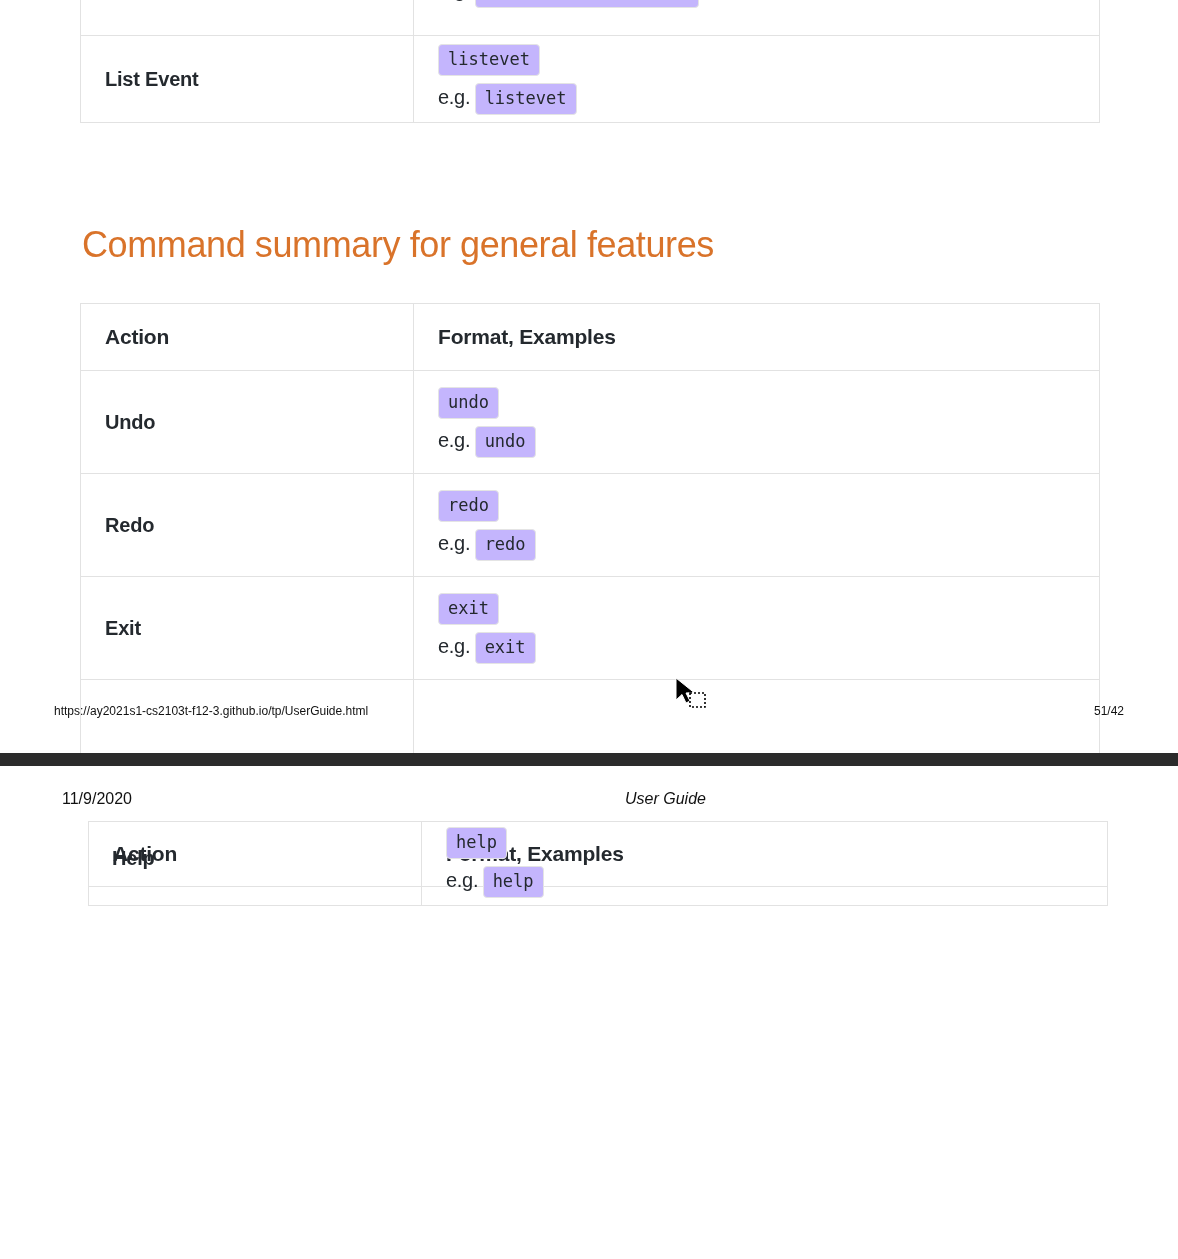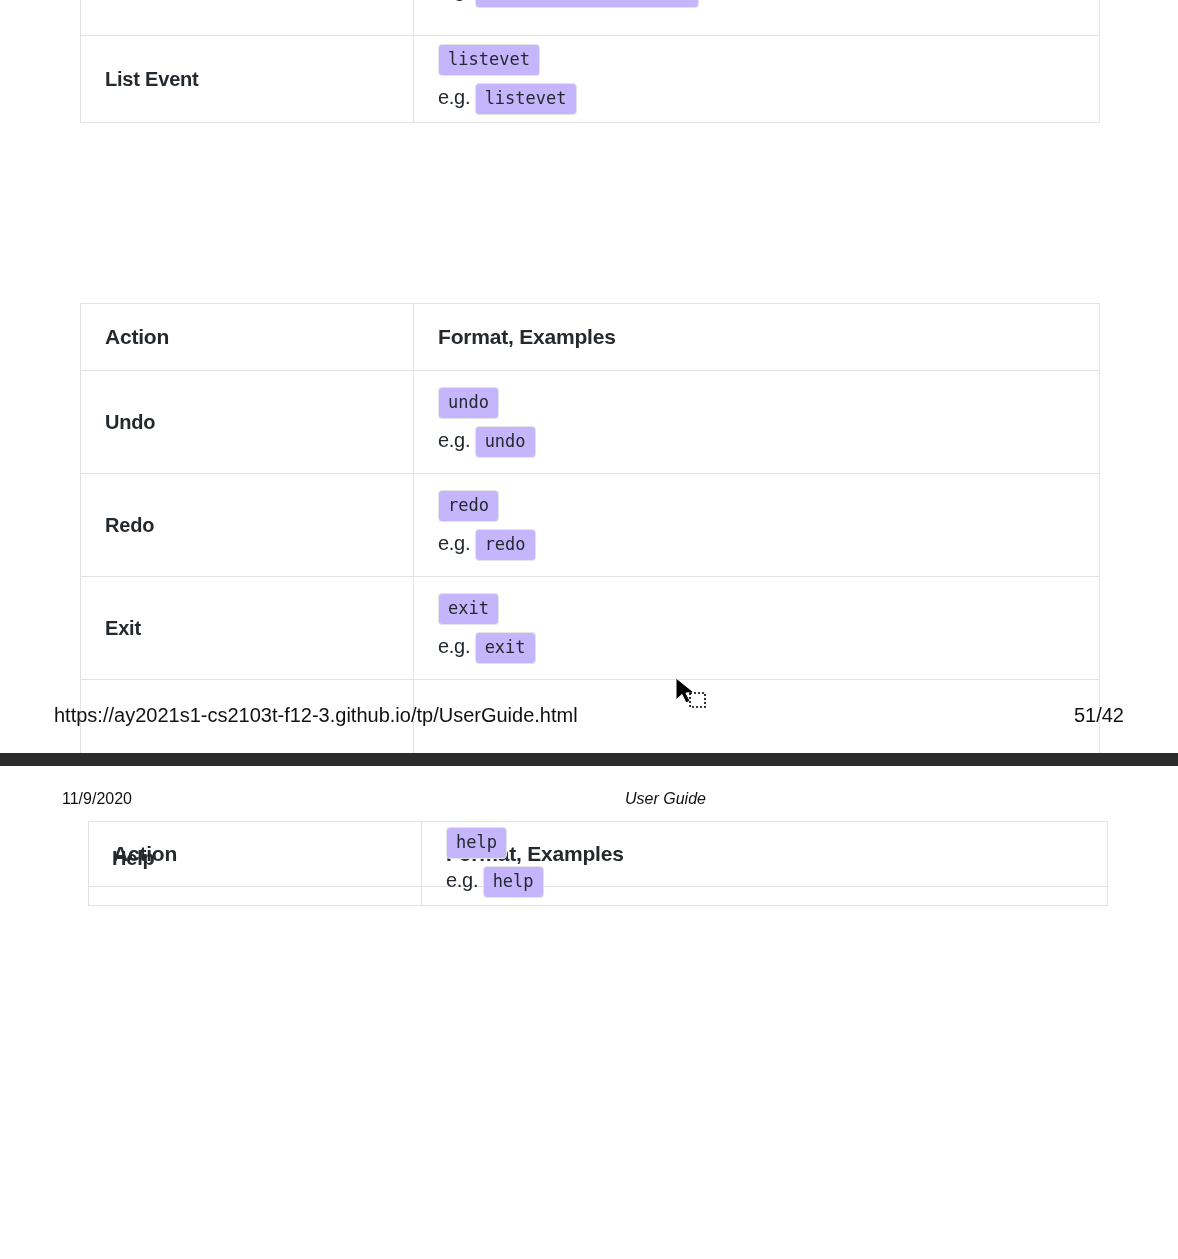--- a/index.html
+++ b/index.html
@@ -118,21 +118,21 @@
     background: #2b2b2b;
   }
 
   
   .pdf-footer {
     position: absolute;
     left: 0;
     top: 704px;
     width: 1178px;
     height: 26px;
-    font-size: 20px;
+    font-size: 12px;
     color: #111;
   }
   .pdf-footer .url {
     position: absolute;
     left: 54px;
     top: 0;
     white-space: nowrap;
   }
   .pdf-footer .pageno {
     position: absolute;
@@ -260,20 +260,21 @@
           </div>
           <div class="fmt-line">
             <span class="eg">e.g.</span>
             <span class="code">listevet</span>
           </div>
         </td>
       </tr>
     </tbody>
   </table>
 
+  <div class="section-heading">Command summary for general features</div>
 
   <table class="cmd-table" id="table-general">
     <colgroup>
         <col class="col-action">
         <col class="col-format">
       </colgroup>
     <thead>
       <tr>
         <th>
           <span class="th-label">Action</span>

